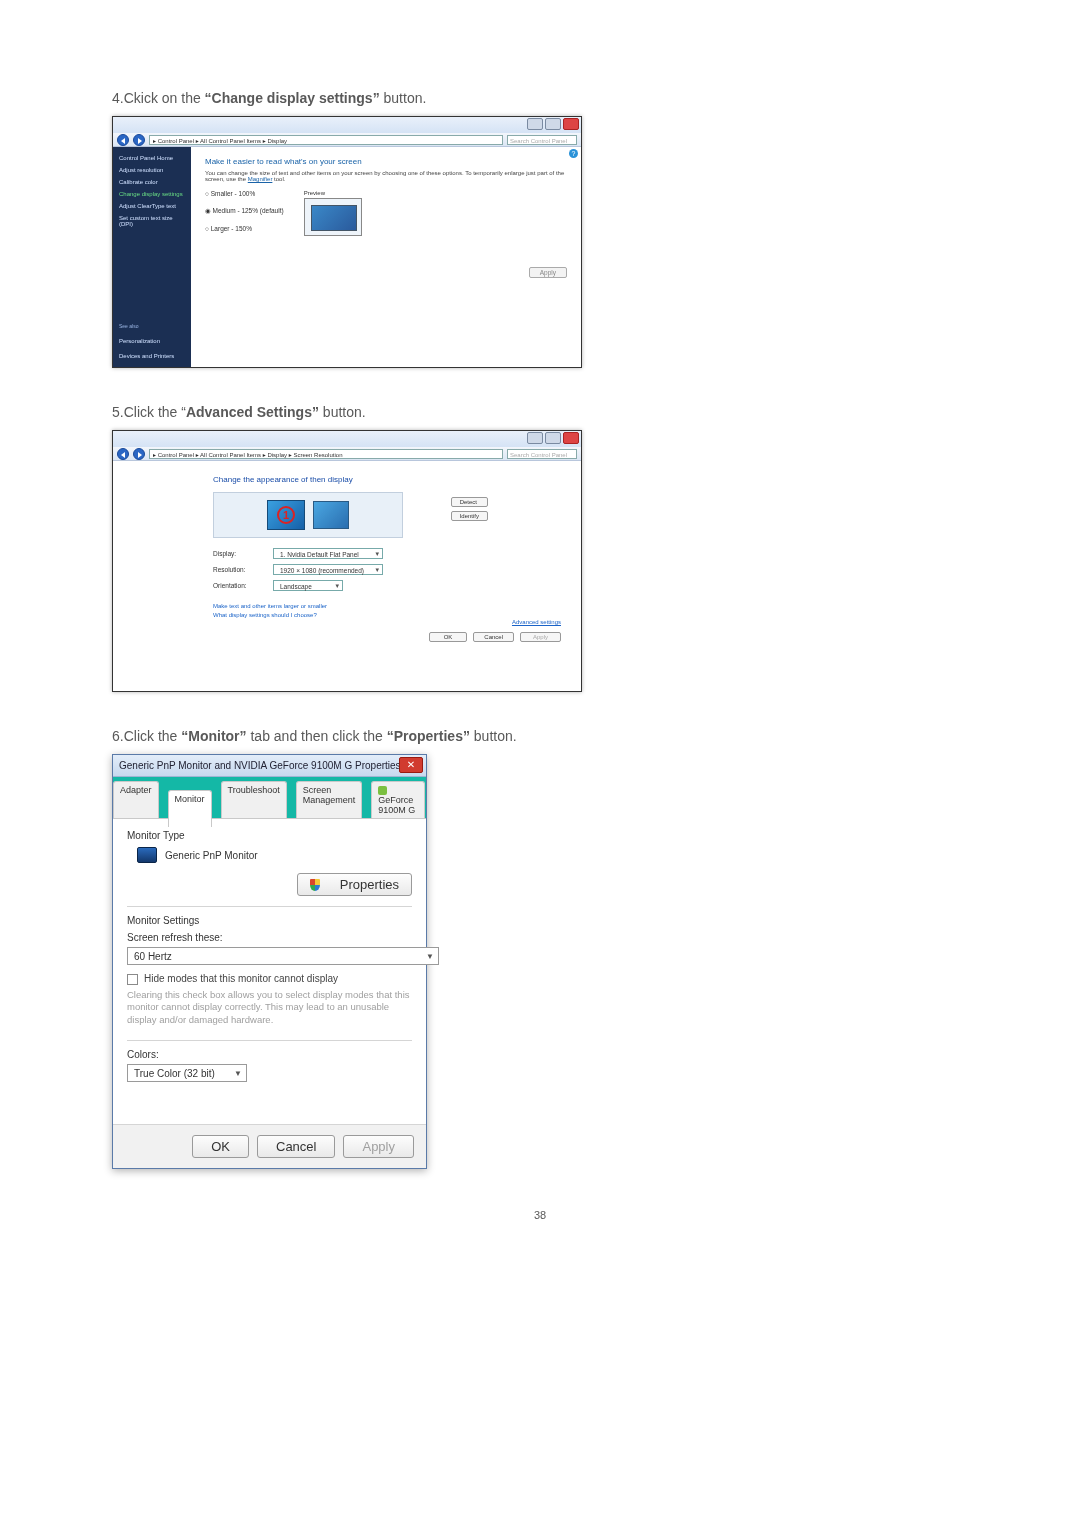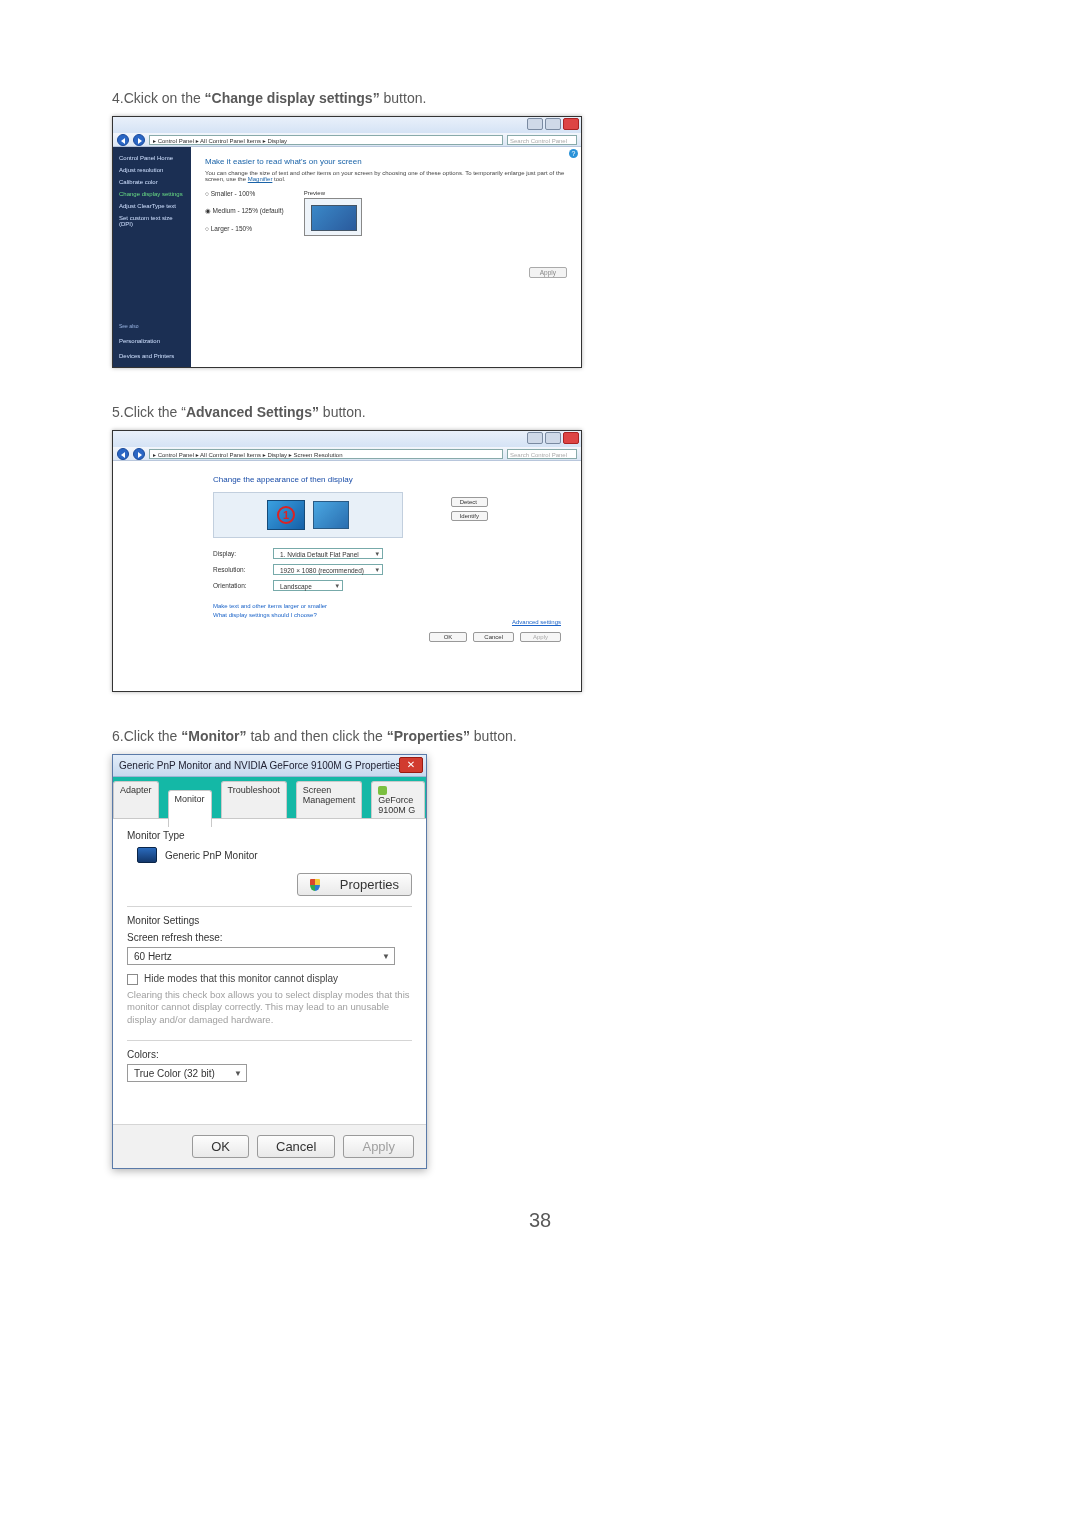--- a/index.html
+++ b/index.html
@@ -167,21 +167,21 @@
   }
   .prop-btn .shield {
     width: 10px; height: 12px; display: inline-block;
     background: conic-gradient(#f4c838 0 25%, #2e7bd1 0 50%, #32a84e 0 75%, #d9452b 0);
     border-radius: 1px 1px 50% 50%;
   }
   .hr { border-top: 1px solid #d5d5d5; margin: 8px 0; }
   .sub-label { color: #333; margin: 4px 0 4px 0; }
   .dropdown {
     border: 1px solid #9a9a9a; background: #fff; padding: 2px 6px;
-    font-size: 10px; position: relative; width: 268px; height: 18px;
+    font-size: 10px; position: relative; width: 312px; height: 18px;
     line-height: 14px;
   }
   .dropdown::after {
     content: '▼'; position: absolute; right: 4px; top: 2px; font-size: 8px;
     color: #555;
   }
   .dropdown.narrow { width: 120px; }
   .chk-row { display: flex; align-items: flex-start; gap: 6px; margin-top: 8px; }
   .chk {
     width: 11px; height: 11px; border: 1px solid #8a8a8a; background: #fff;
@@ -189,21 +189,21 @@
   }
   .chk-text { color: #444; font-size: 10px; }
   .disabled-text { color: #a0a0a0; font-size: 9.5px; margin-top: 4px; line-height: 1.3; }
   .dlg3-footer {
     display: flex; justify-content: flex-end; gap: 8px; padding: 10px 12px;
     background: #f1f1f1; border-top: 1px solid #d5d5d5;
   }
   .dlg3-footer .prop-btn { padding: 3px 18px; }
   .dlg3-footer .prop-btn.disabled { color: #a0a0a0; }
 
-  .page-num { text-align: center; color: #595959; margin-top: 30px; font-size: 20px; }
+  .page-num { text-align: center; color: #595959; margin-top: 30px; font-size: 11px; }
 </style>
 </head>
 <body>
 
 <p class="instruction">
   <span>4.Ckick on the </span><b>“Change display settings”</b><span> button.</span>
 </p>
 
 <div class="win-window" style="width:470px;">
   <div class="title-bar">

